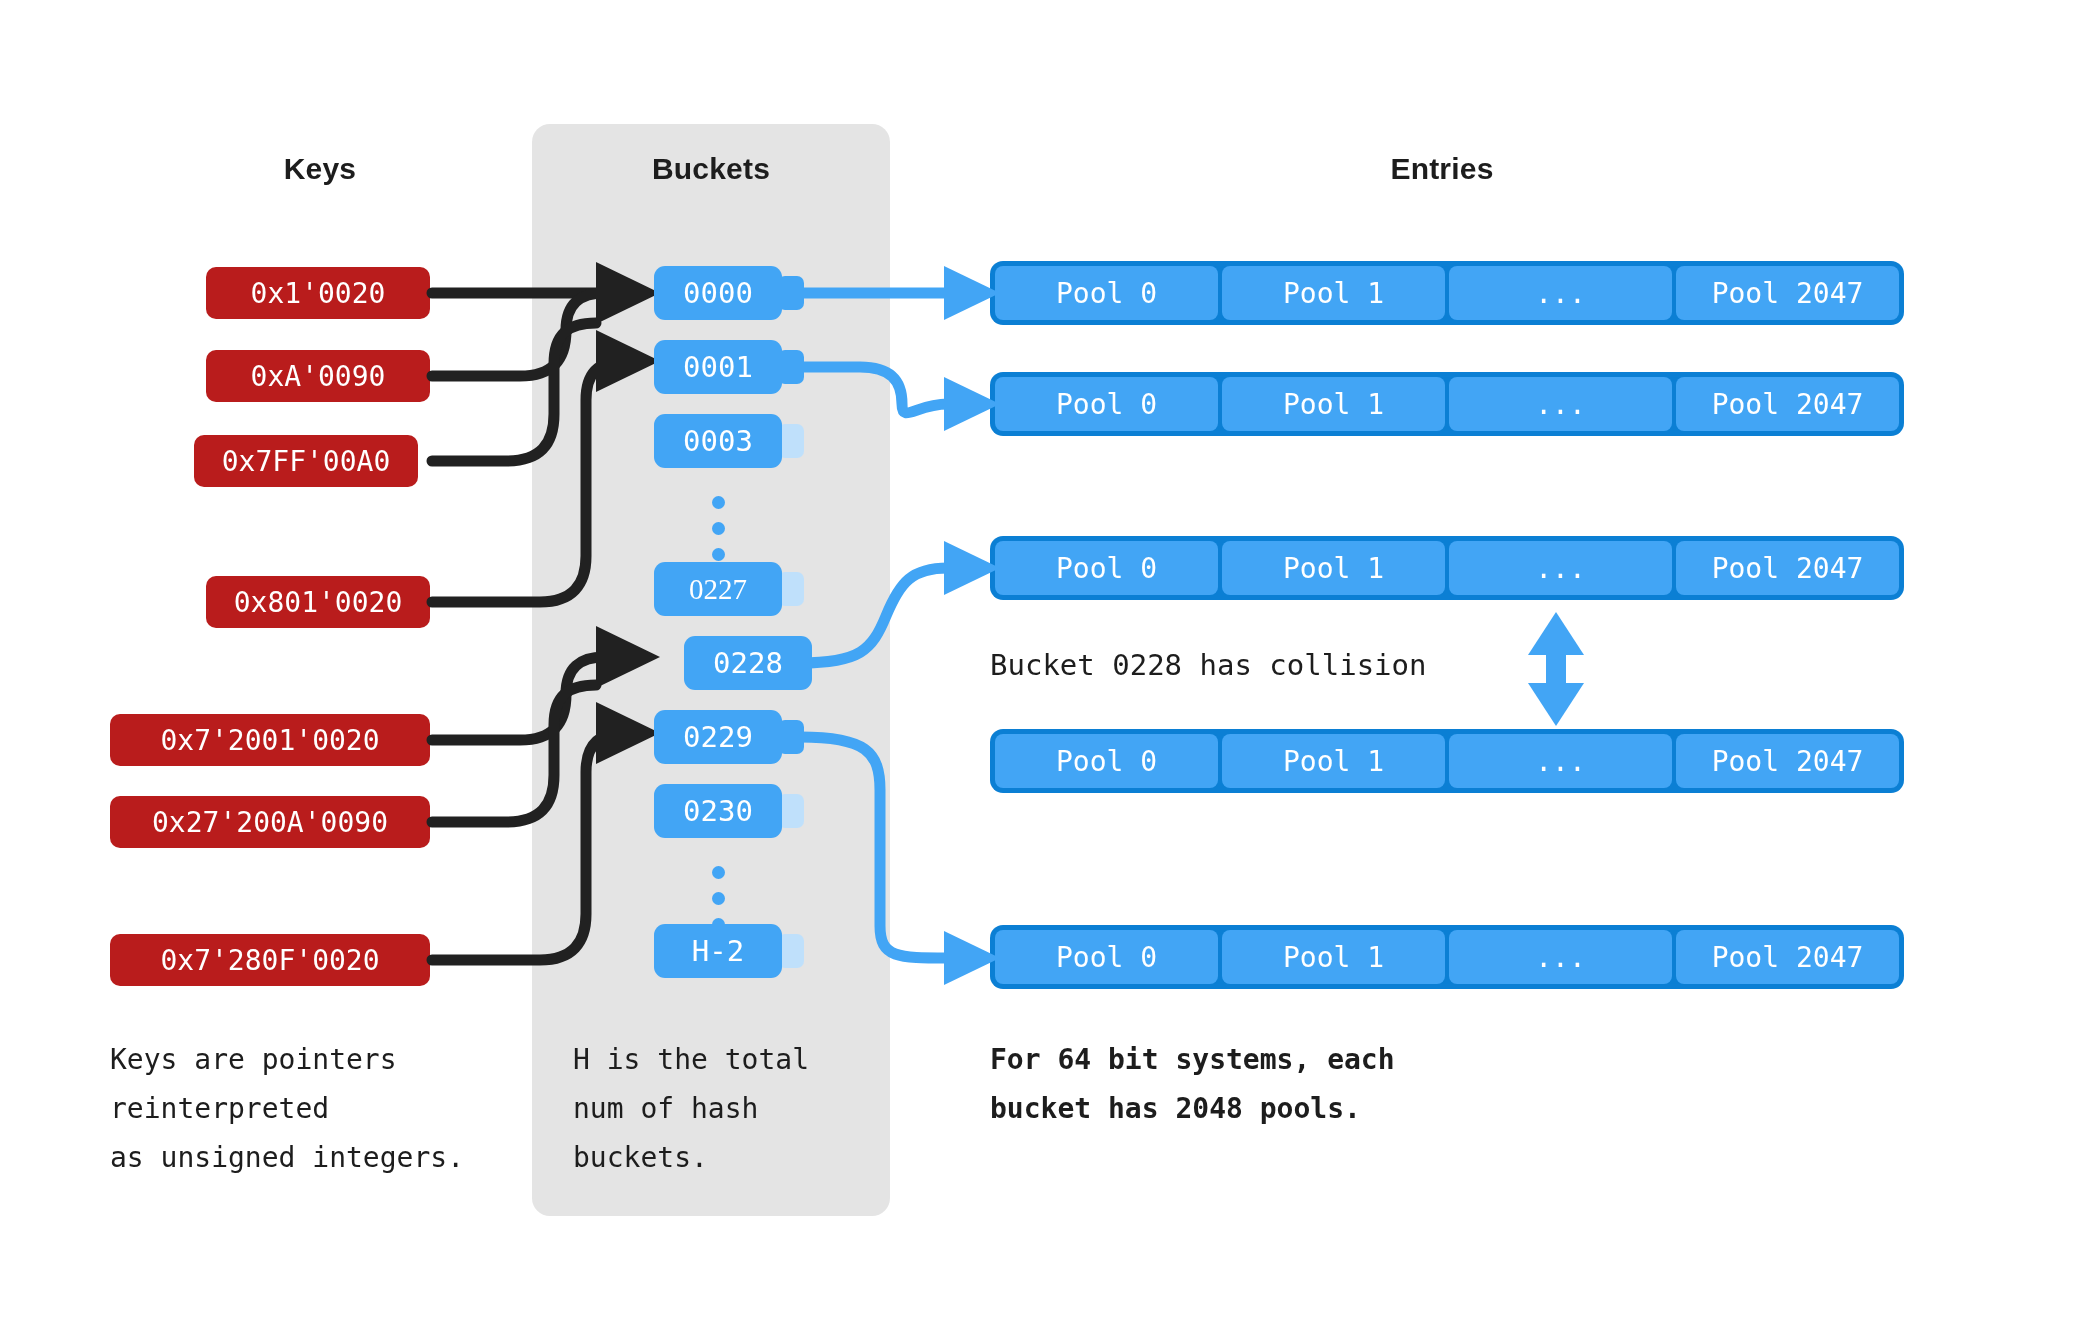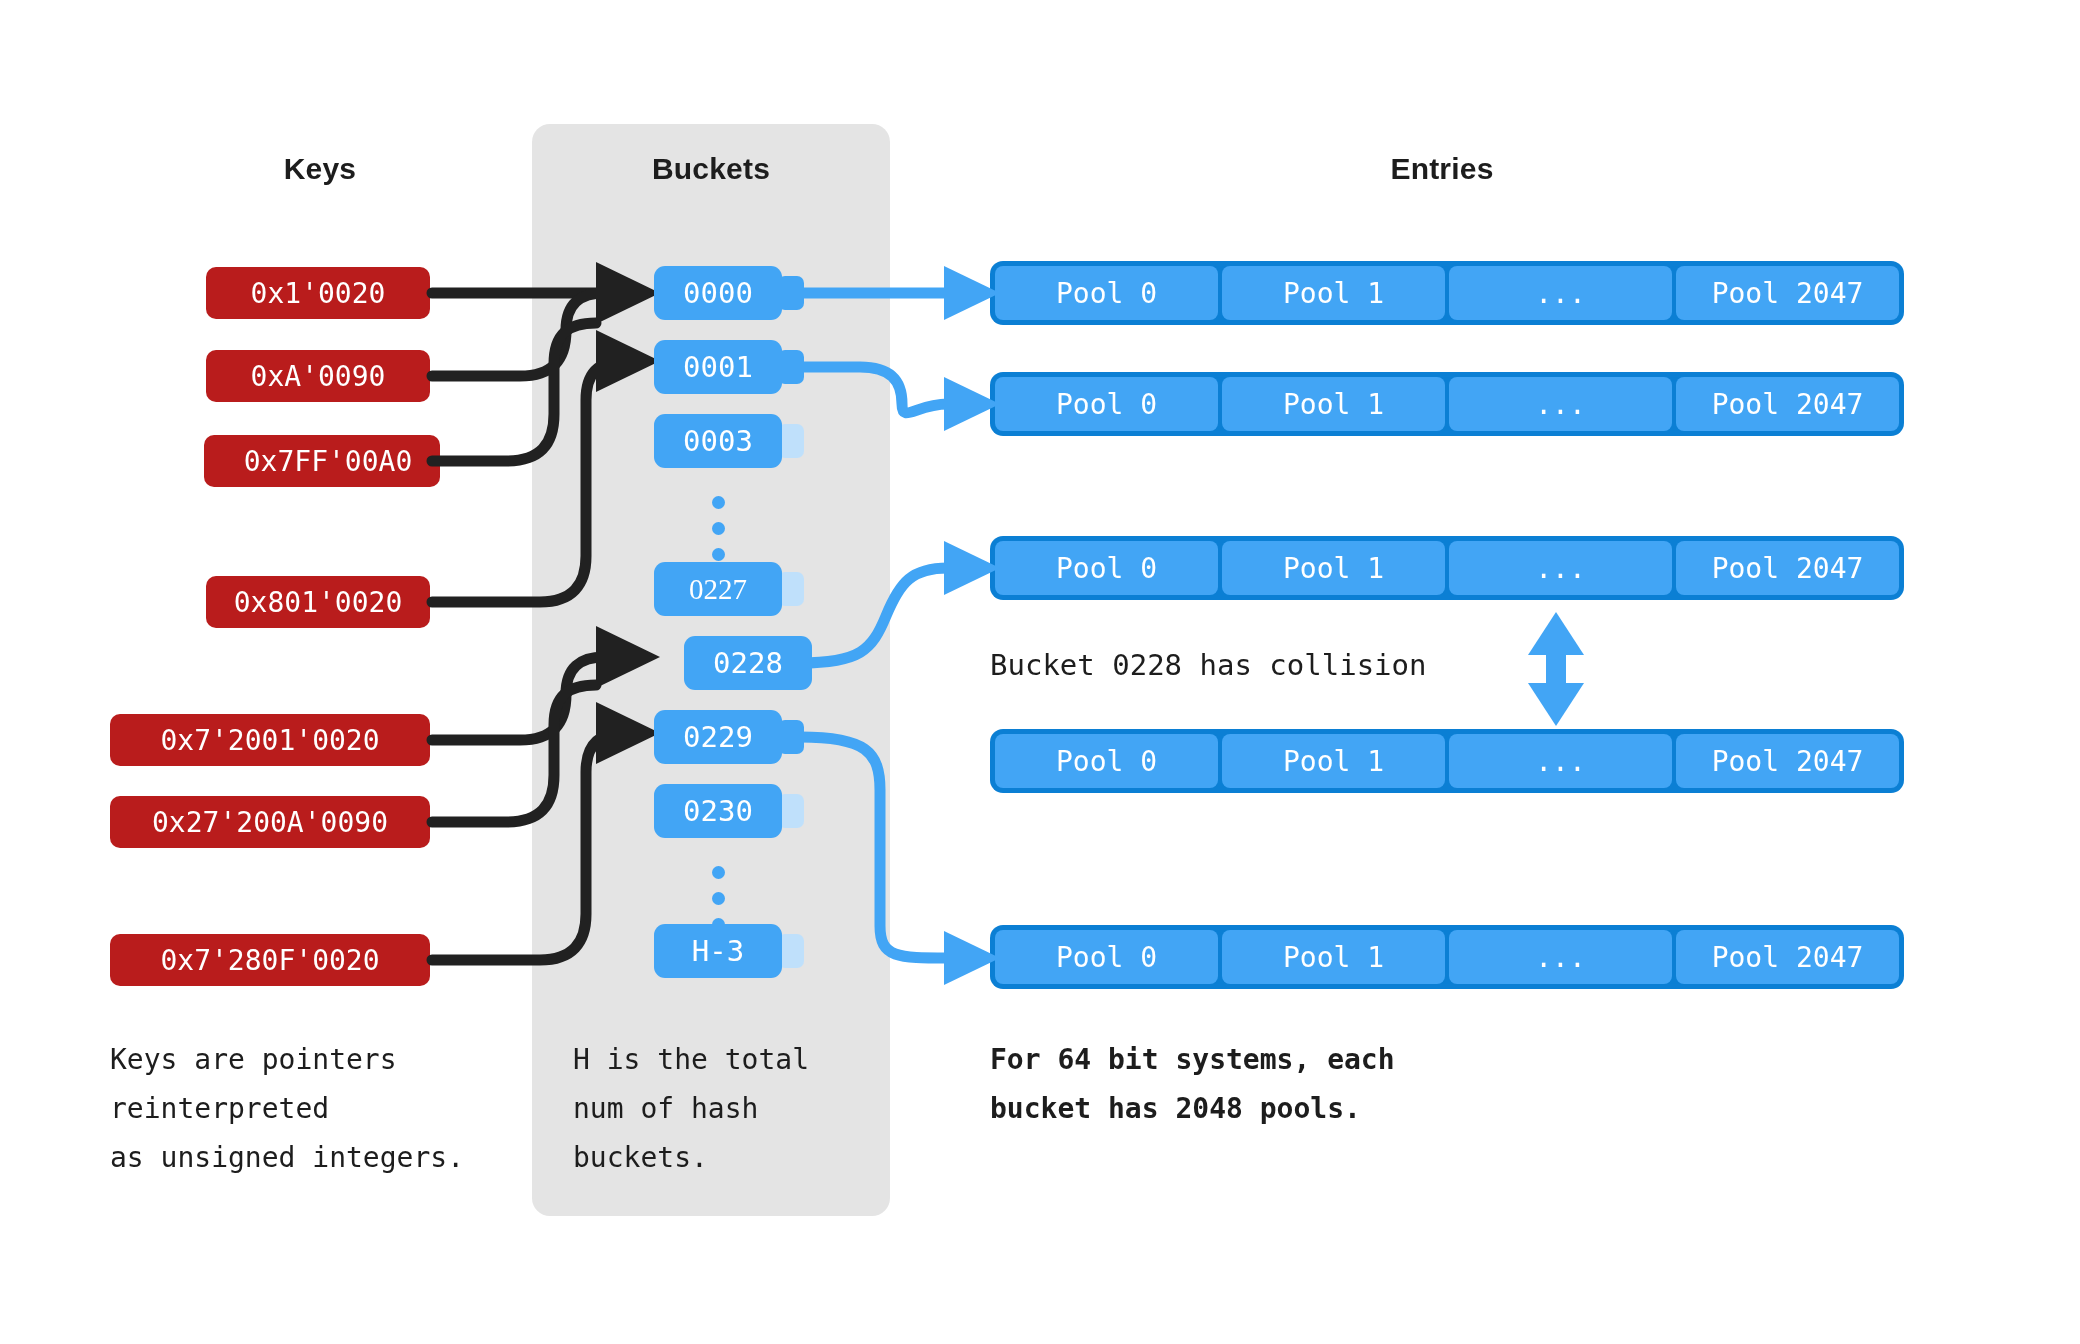--- a/index.html
+++ b/index.html
@@ -69,21 +69,21 @@
       <polygon points="596,702 660,733 596,764"></polygon>
     </g>
   </svg>
 
   <div class="keybox" style="left:206px;top:267px;width:224px;">
     <span>0x1'0020</span>
   </div>
   <div class="keybox" style="left:206px;top:350px;width:224px;">
     <span>0xA'0090</span>
   </div>
-  <div class="keybox" style="left:204px;top:435px;width:224px;padding-left:12px;">
+  <div class="keybox" style="left:194px;top:435px;width:224px;">
     <span>0x7FF'00A0</span>
   </div>
   <div class="keybox" style="left:206px;top:576px;width:224px;">
     <span>0x801'0020</span>
   </div>
   <div class="keybox" style="left:110px;top:714px;width:320px;">
     <span>0x7'2001'0020</span>
   </div>
   <div class="keybox" style="left:110px;top:796px;width:320px;">
     <span>0x27'200A'0090</span>
@@ -116,21 +116,21 @@
   <div class="bucket" style="left:684px;top:636px;">
     <span>0228</span>
     </div>
   <div class="bucket" style="left:654px;top:710px;">
     <span>0229</span>
     </div>
   <div class="bucket" style="left:654px;top:784px;">
     <span>0230</span>
     </div>
   <div class="bucket" style="left:654px;top:924px;">
-    <span>H-3</span>
+    <span>H-2</span>
     </div>
 
   <div class="dots" style="left:712px;top:496px;">
     <i></i>
       <i></i>
       <i></i>
   </div>
   <div class="dots" style="left:712px;top:866px;">
     <i></i>
       <i></i>

